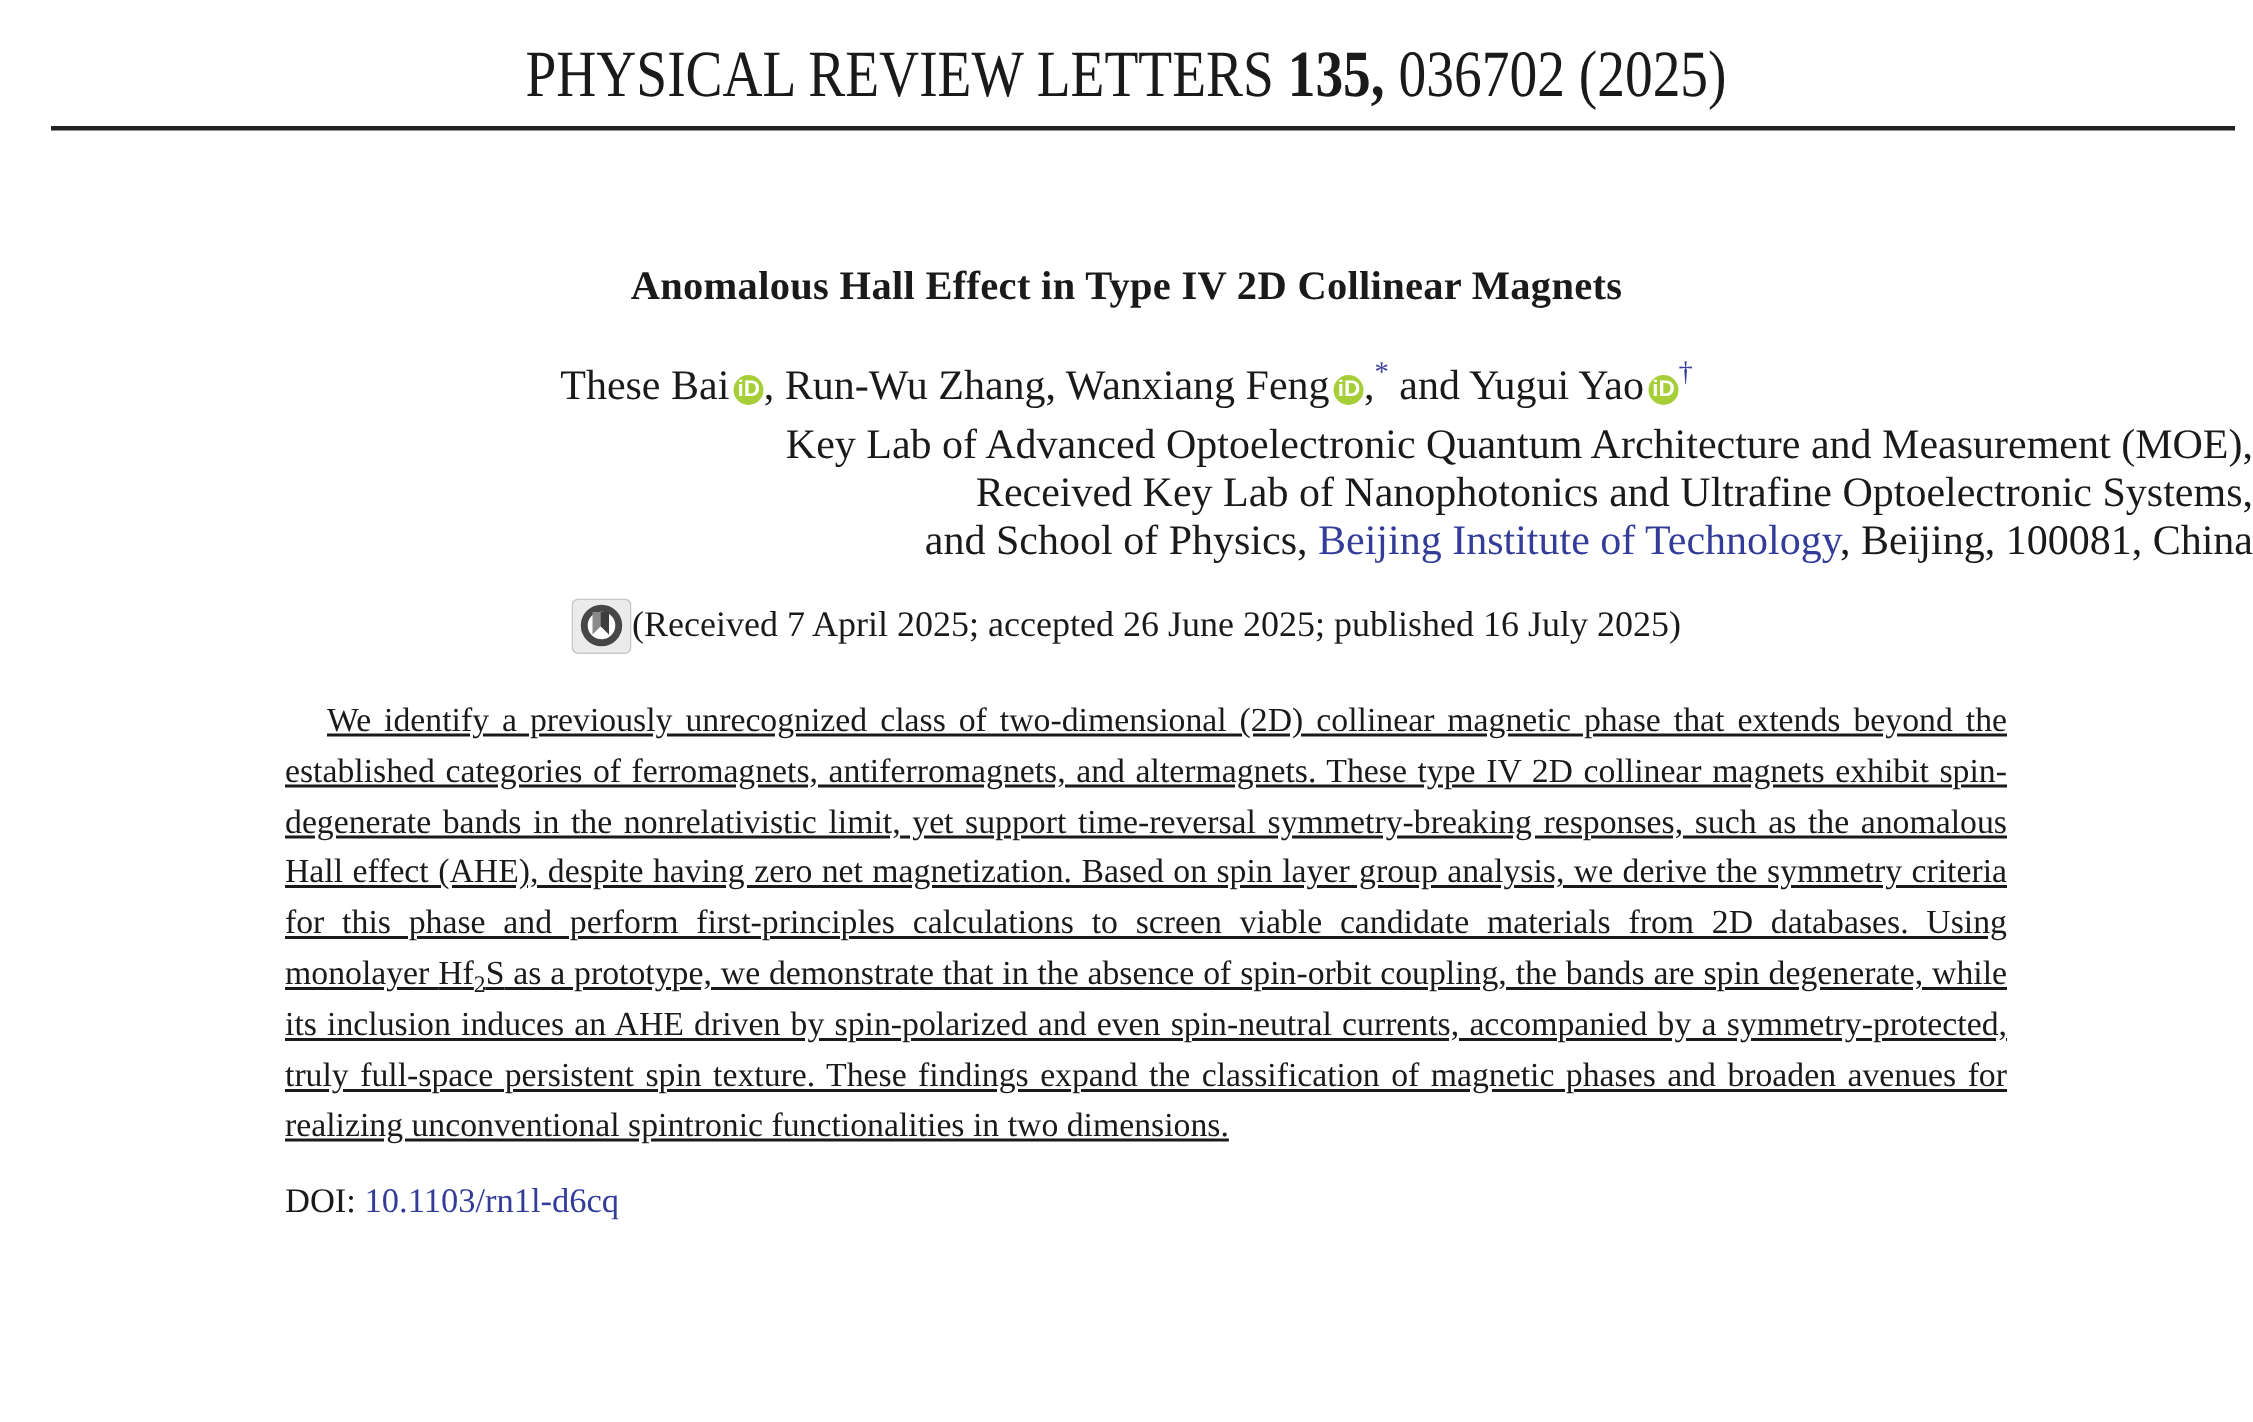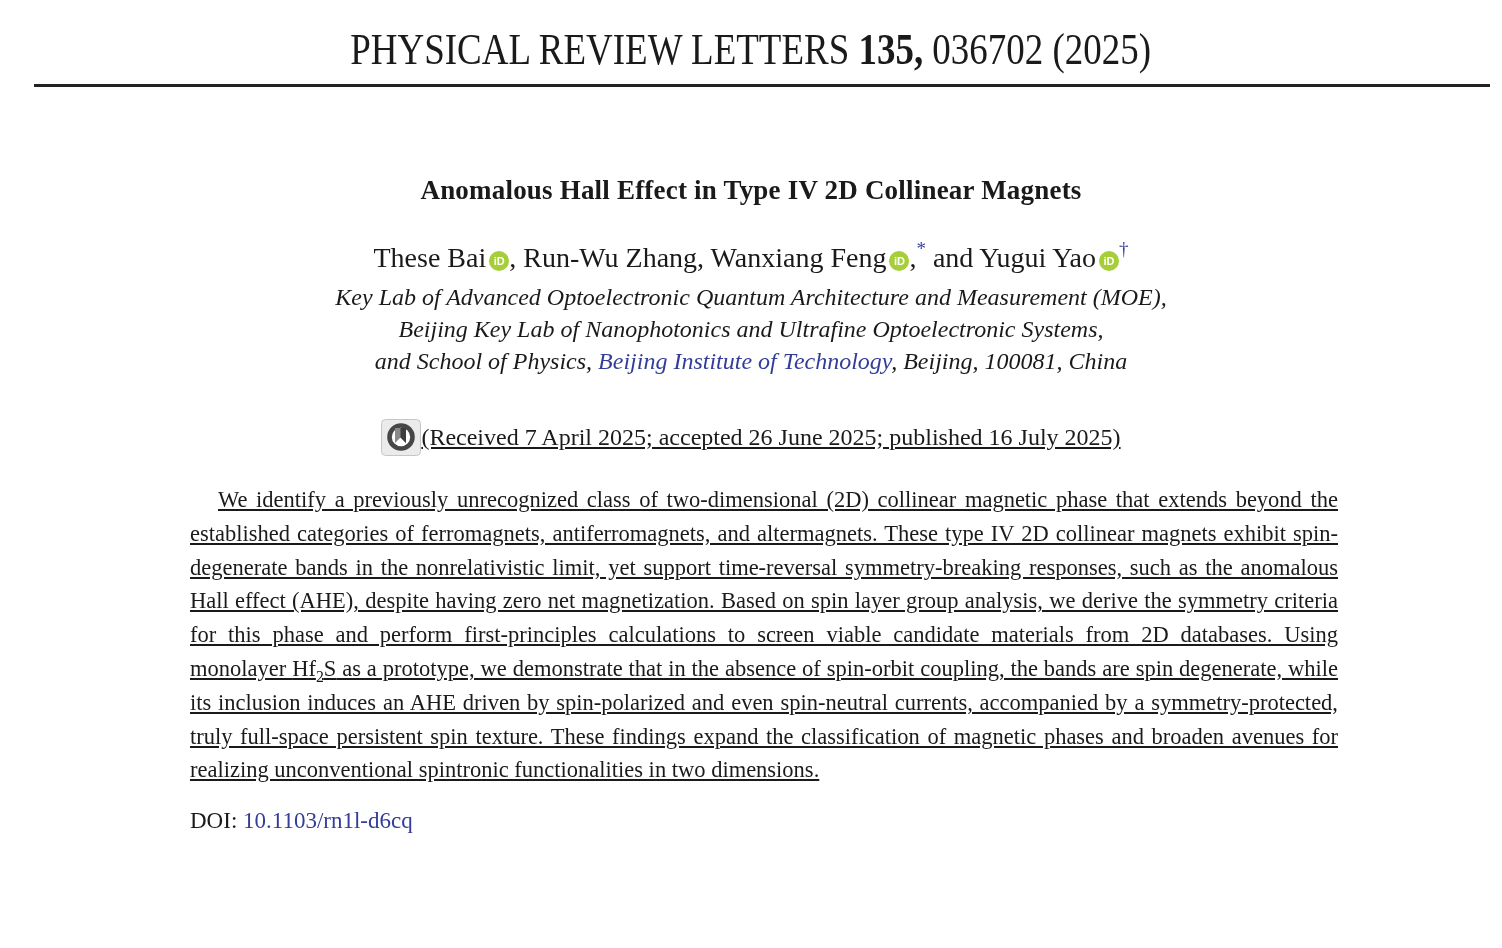--- a/index.html
+++ b/index.html
@@ -52,59 +52,57 @@
     font-size: 28px;
   }
   .orcid {
     display: inline-block;
     width: 20px;
     height: 20px;
     border-radius: 50%;
     background: #a6ce39;
     color: #ffffff;
     font-family: "Liberation Sans", sans-serif;
-    font-size: 11px;
+    font-size: 15px;
     font-weight: bold;
     line-height: 20px;
     text-align: center;
     vertical-align: 2px;
     margin-left: 3px;
     cursor: pointer;
   }
   sup.fn {
     color: #3b3f9e;
     font-size: 19px;
     vertical-align: 12px;
     line-height: 0;
     cursor: pointer;
   }
 
   
   .affiliations {
     margin-top: 7px;
-    text-align: center;
-    font-style: italic;
-    font-size: 24px;
+    text-align: right;
+    font-size: 28px;
     line-height: 32px;
   }
   .aff-link {
     color: #333d99;
     text-decoration: none;
     cursor: pointer;
     margin-top: 38px;
   }
 
   
   .received-row {
-    margin-top: 42px;
+    margin-top: 22px;
     display: flex;
     align-items: center;
     justify-content: center;
     font-size: 24px;
-    text-decoration: underline;
   }
   .crossmark {
     display: inline-block;
     width: 40px;
     height: 37px;
     cursor: pointer;
   }
 
   
   .abstract {
@@ -140,21 +138,21 @@
 </div>
 
 <hr class="header-rule">
 
 <h1 class="paper-title" style="margin-bottom:0;">Anomalous Hall Effect in Type IV 2D Collinear Magnets</h1>
 
 <div class="authors"><span>These Bai</span><span class="orcid">iD</span><span>, </span><span>Run-Wu Zhang</span><span>, </span><span>Wanxiang Feng</span><span class="orcid">iD</span><span>,</span><sup class="fn">*</sup><span> and </span><span>Yugui Yao</span><span class="orcid">iD</span><sup class="fn">†</sup></div>
 
 <div class="affiliations">
   <div>Key Lab of Advanced Optoelectronic Quantum Architecture and Measurement (MOE),</div>
-  <div>Beijing Key Lab of Nanophotonics and Ultrafine Optoelectronic Systems,</div>
+  <div>Received Key Lab of Nanophotonics and Ultrafine Optoelectronic Systems,</div>
   <div><span>and School of Physics, </span><a class="aff-link">Beijing Institute of Technology</a><span>, Beijing, 100081, China</span></div>
 </div>
 
 <div class="received-row">
   <span class="crossmark">
     <svg width="40" height="37" viewBox="0 0 40 37" xmlns="http://www.w3.org/2000/svg">
       <rect x="0.5" y="0.5" width="39" height="36" rx="4" fill="#ebebeb" stroke="#c6c6c6"></rect>
       <circle cx="20" cy="18" r="11.5" fill="#ffffff" stroke="#474747" stroke-width="4.6"></circle>
       <path d="M25 9 L25 24 L19.5 18.5 L14 24 L14 9 Z" fill="#8a8a8a"></path>
       <path d="M25 9 L25 24 L19.5 18.5 L19.5 9 Z" fill="#3d3d3d"></path>

